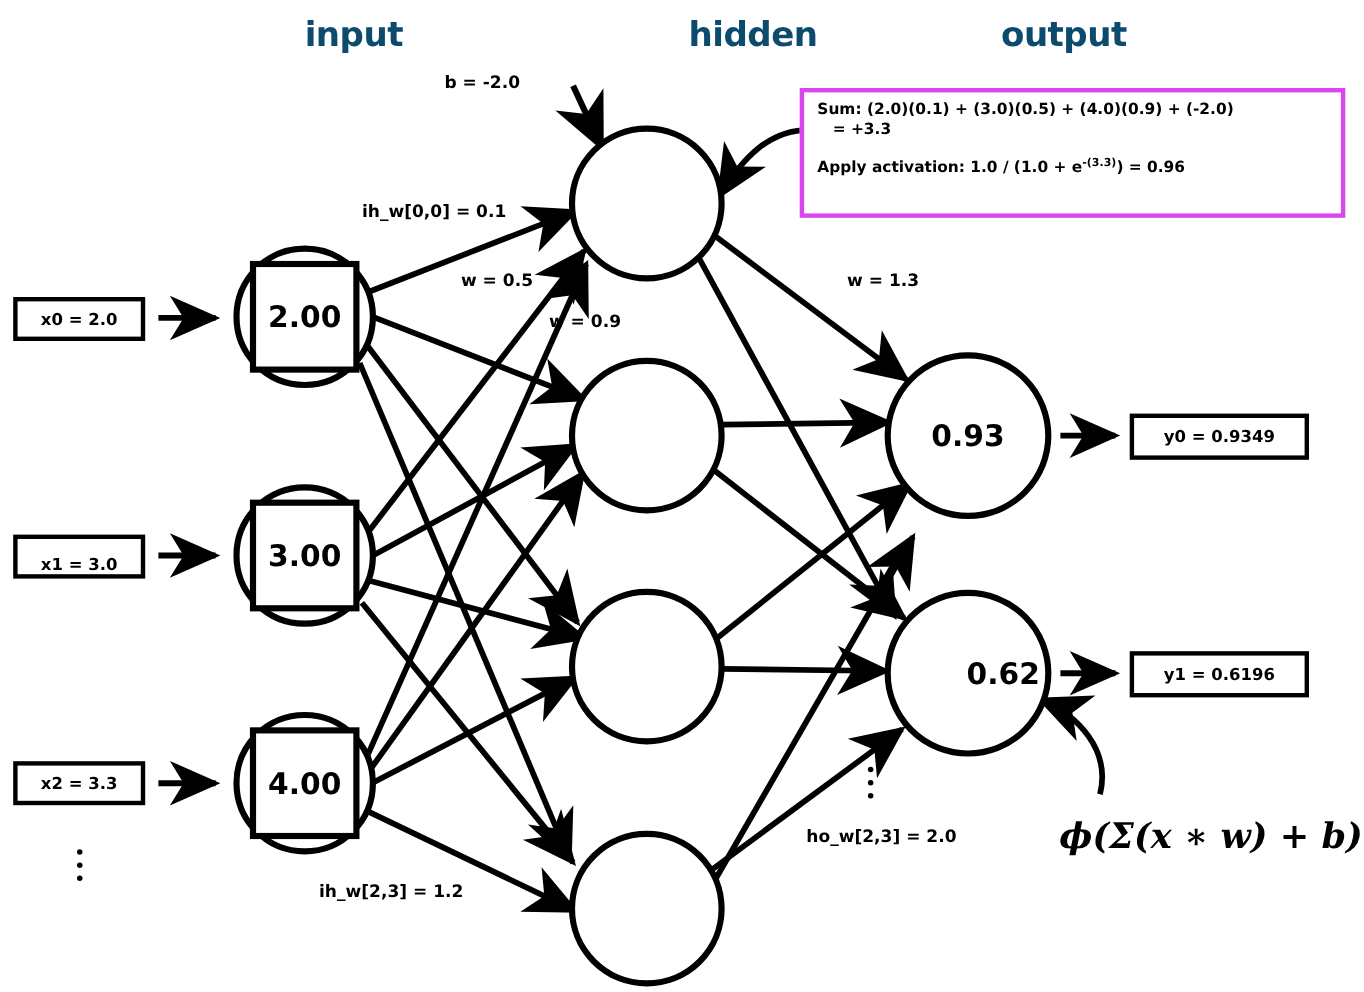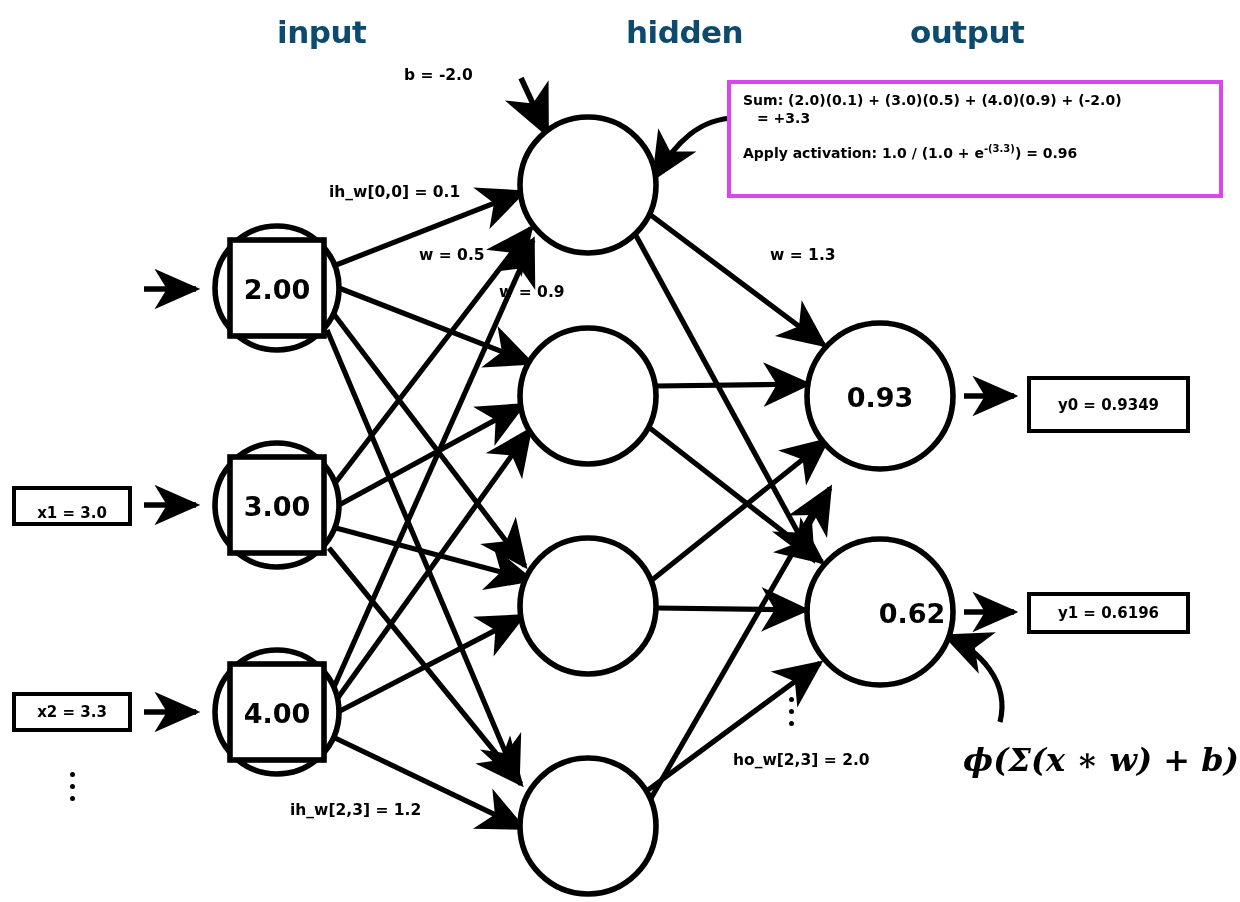--- a/index.html
+++ b/index.html
@@ -120,28 +120,31 @@
   <div class="hdr" style="left:600px;top:14px;">hidden</div>
   <div class="hdr" style="left:884px;top:14px;">output</div>
 
   <div class="nodeval" style="left:277px;top:289px;">2.00</div>
   <div class="nodeval" style="left:277px;top:506px;">3.00</div>
   <div class="nodeval" style="left:277px;top:713px;">4.00</div>
 
   <div class="nodeval" style="left:880px;top:397px;">0.93</div>
   <div class="nodeval" style="left:912px;top:613px;">0.62</div>
 
+  <div class="iobox" style="left:12px;top:270px;width:120px;height:40px;">
+    <span>x0 = 2.0</span>
+  </div>
   <div class="iobox" style="left:12px;top:486px;width:120px;height:40px;align-items:flex-end;">
     <span>x1 = 3.0</span>
   </div>
   <div class="iobox" style="left:12px;top:692px;width:120px;height:40px;">
     <span>x2 = 3.3</span>
   </div>
 
-  <div class="iobox" style="left:1027px;top:376px;width:163px;height:57px;">
+  <div class="iobox" style="left:1027px;top:376px;width:163px;height:42px;">
     <span>y0 = 0.9349</span>
   </div>
   <div class="iobox" style="left:1027px;top:592px;width:163px;height:42px;">
     <span>y1 = 0.6196</span>
   </div>
 
   <div class="wlab" style="left:404px;top:66px;">b = -2.0</div>
   <div class="wlab" style="left:329px;top:183px;">ih_w[0,0] = 0.1</div>
   <div class="wlab" style="left:419px;top:246px;">w = 0.5</div>
   <div class="wlab" style="left:499px;top:283px;text-align:center;">w = 0.9</div>

